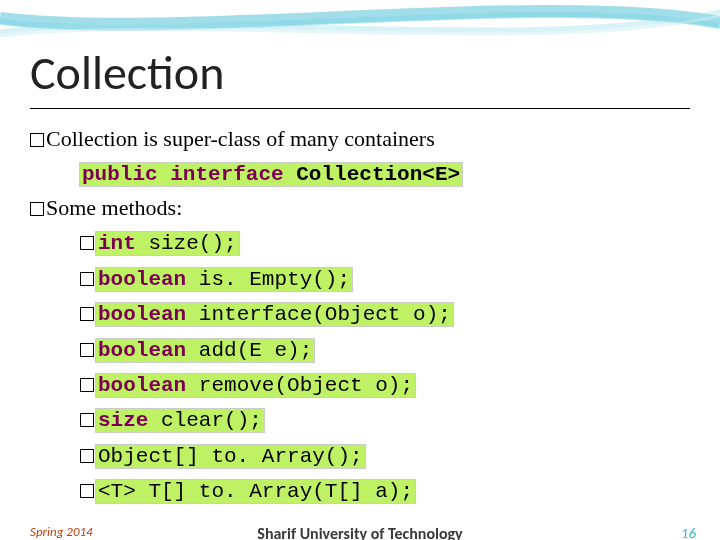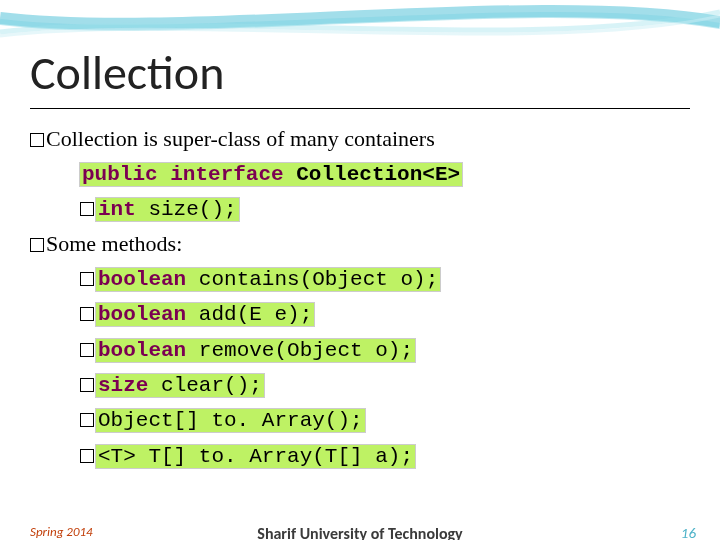--- a/index.html
+++ b/index.html
@@ -107,29 +107,32 @@
   <div class="title">Collection</div>
   <div class="underline"></div>
 
   <div class="body-text">
     <span class="line">
       <span class="bullet"></span><span>Collection is super-class of many containers</span>
     </span>
     <span class="line indent1">
       <span class="code-hl"><span class="kw">public</span> <span class="kw">interface</span> <span class="serif-bold">Collection&lt;E&gt;</span></span>
     </span>
+    <span class="line">
+      <span class="bullet"></span><span>Some methods:</span>
+    </span>
+
     <span class="line indent1">
       <span class="bullet"></span><span class="code-hl"><span class="kw">int</span><span> size();</span></span>
     </span>
-
-    <span class="line">
-      <span class="bullet"></span><span>Some methods:</span>
+    <span class="line indent1">
+      <span class="bullet"></span><span class="code-hl"><span class="kw">boolean</span><span> is. Empty();</span></span>
     </span>
     <span class="line indent1">
-      <span class="bullet"></span><span class="code-hl"><span class="kw">boolean</span><span> contains(Object o);</span></span>
+      <span class="bullet"></span><span class="code-hl"><span class="kw">boolean</span><span> interface(Object o);</span></span>
     </span>
     <span class="line indent1">
       <span class="bullet"></span><span class="code-hl"><span class="kw">boolean</span><span> add(E e);</span></span>
     </span>
     <span class="line indent1">
       <span class="bullet"></span><span class="code-hl"><span class="kw">boolean</span><span> remove(Object o);</span></span>
     </span>
     <span class="line indent1">
       <span class="bullet"></span><span class="code-hl"><span class="kw">size</span><span> clear();</span></span>
     </span>

